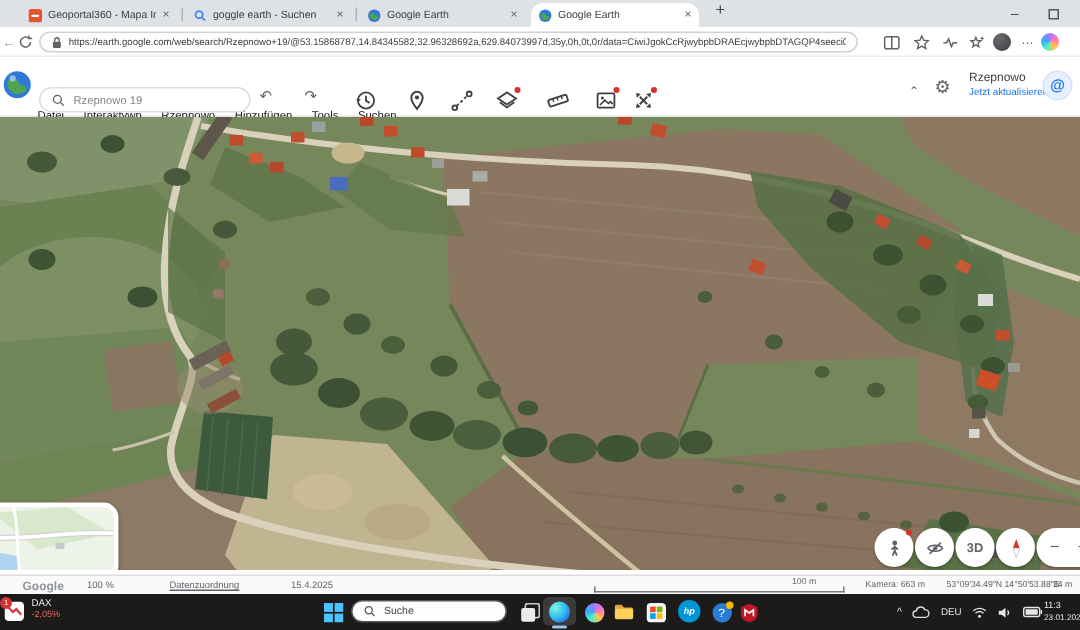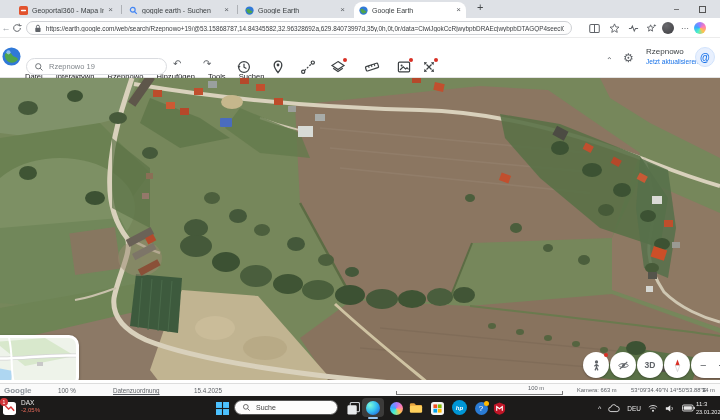--- a/index.html
+++ b/index.html
@@ -422,21 +422,21 @@
           <polygon points="8,14.5 10.4,8 5.6,8" fill="#fff" stroke="#c0c0c0" stroke-width=".6"></polygon>
         </svg>
     </div>
     <div class="zoompill">
       <span>−</span>
       <span>+</span>
     </div>
   </div>
 
   <div class="gestatus">
-    <span style="left:4px;font-size:8px;font-weight:bold;color:#8f959b;top:2px;">Google</span>
+    <span style="left:15px;font-size:8px;font-weight:bold;color:#8f959b;top:2px;">Google</span>
     <span style="left:58px;">100 %</span>
     <span style="left:113px;text-decoration:underline;">Datenzuordnung</span>
     <span style="left:194px;">15.4.2025</span>
     <span style="left:528px;top:1px;font-size:5.8px;">100 m</span>
     <div class="scaleline"></div>
     <span style="left:577px;font-size:5.8px;">Kamera: 663 m</span>
     <span style="left:631px;font-size:5.8px;">53°09'34.49"N 14°50'53.88"E</span>
     <span style="left:702px;font-size:5.8px;">34 m</span>
   </div>
 

